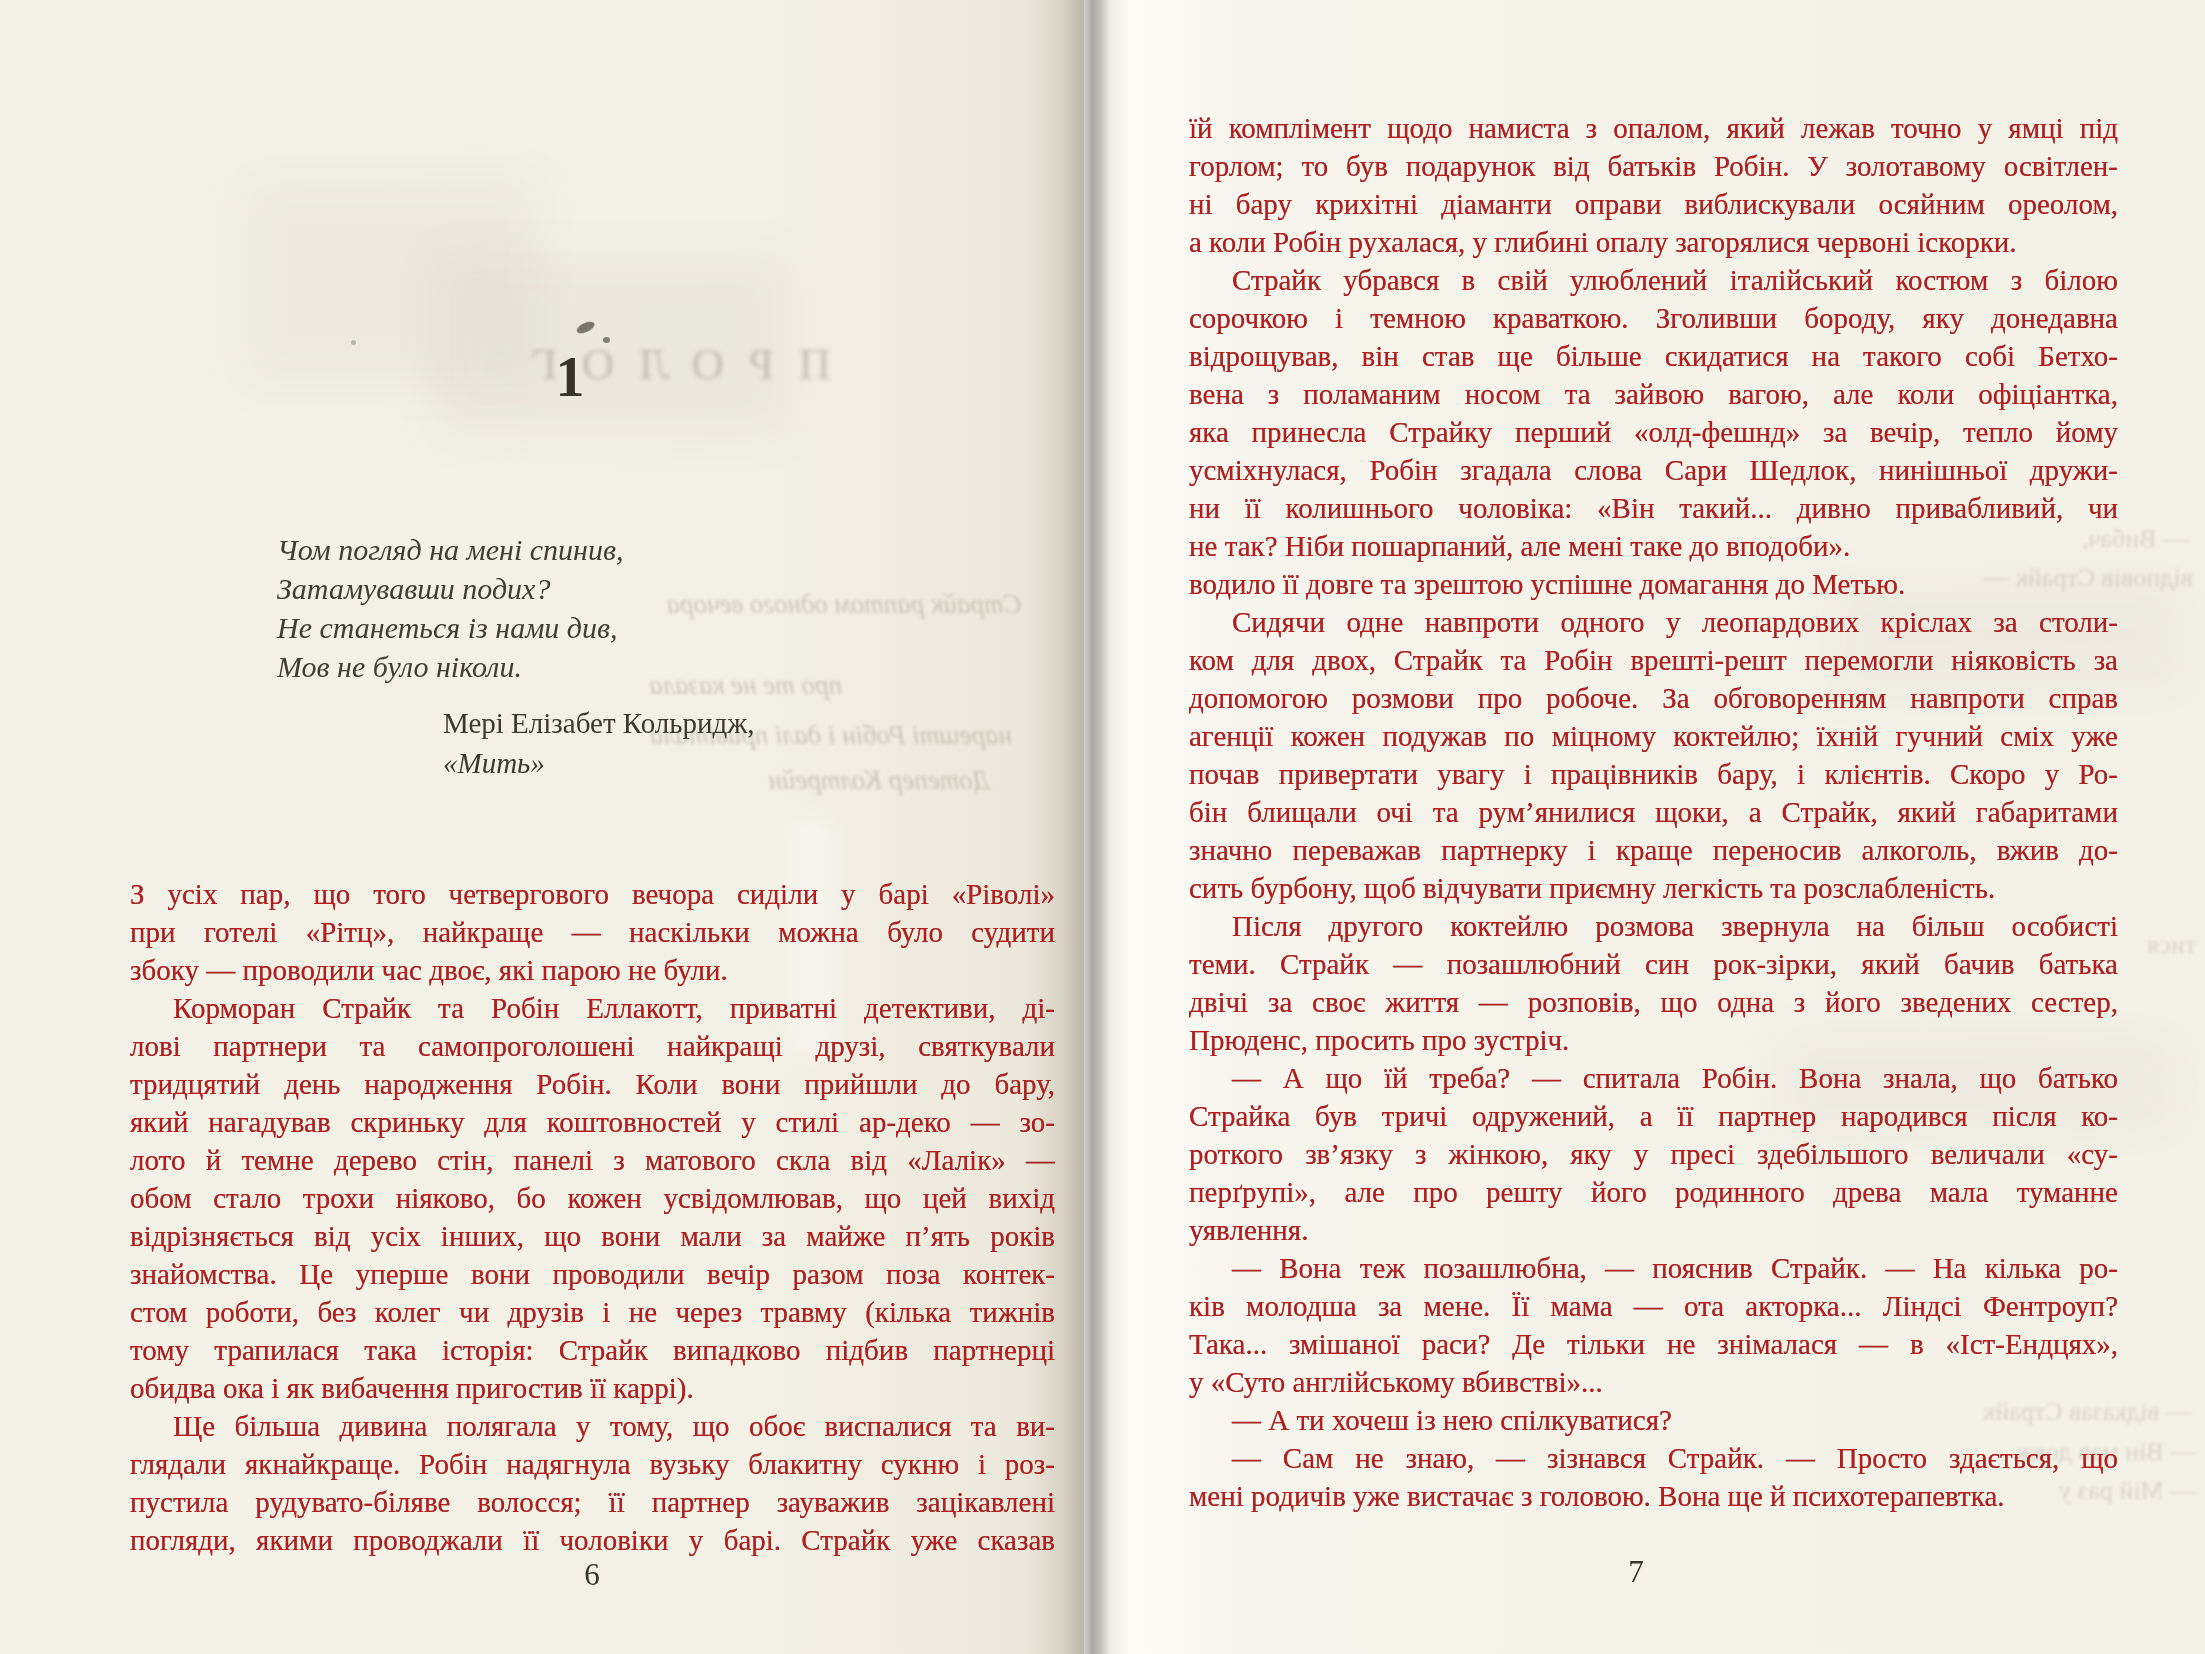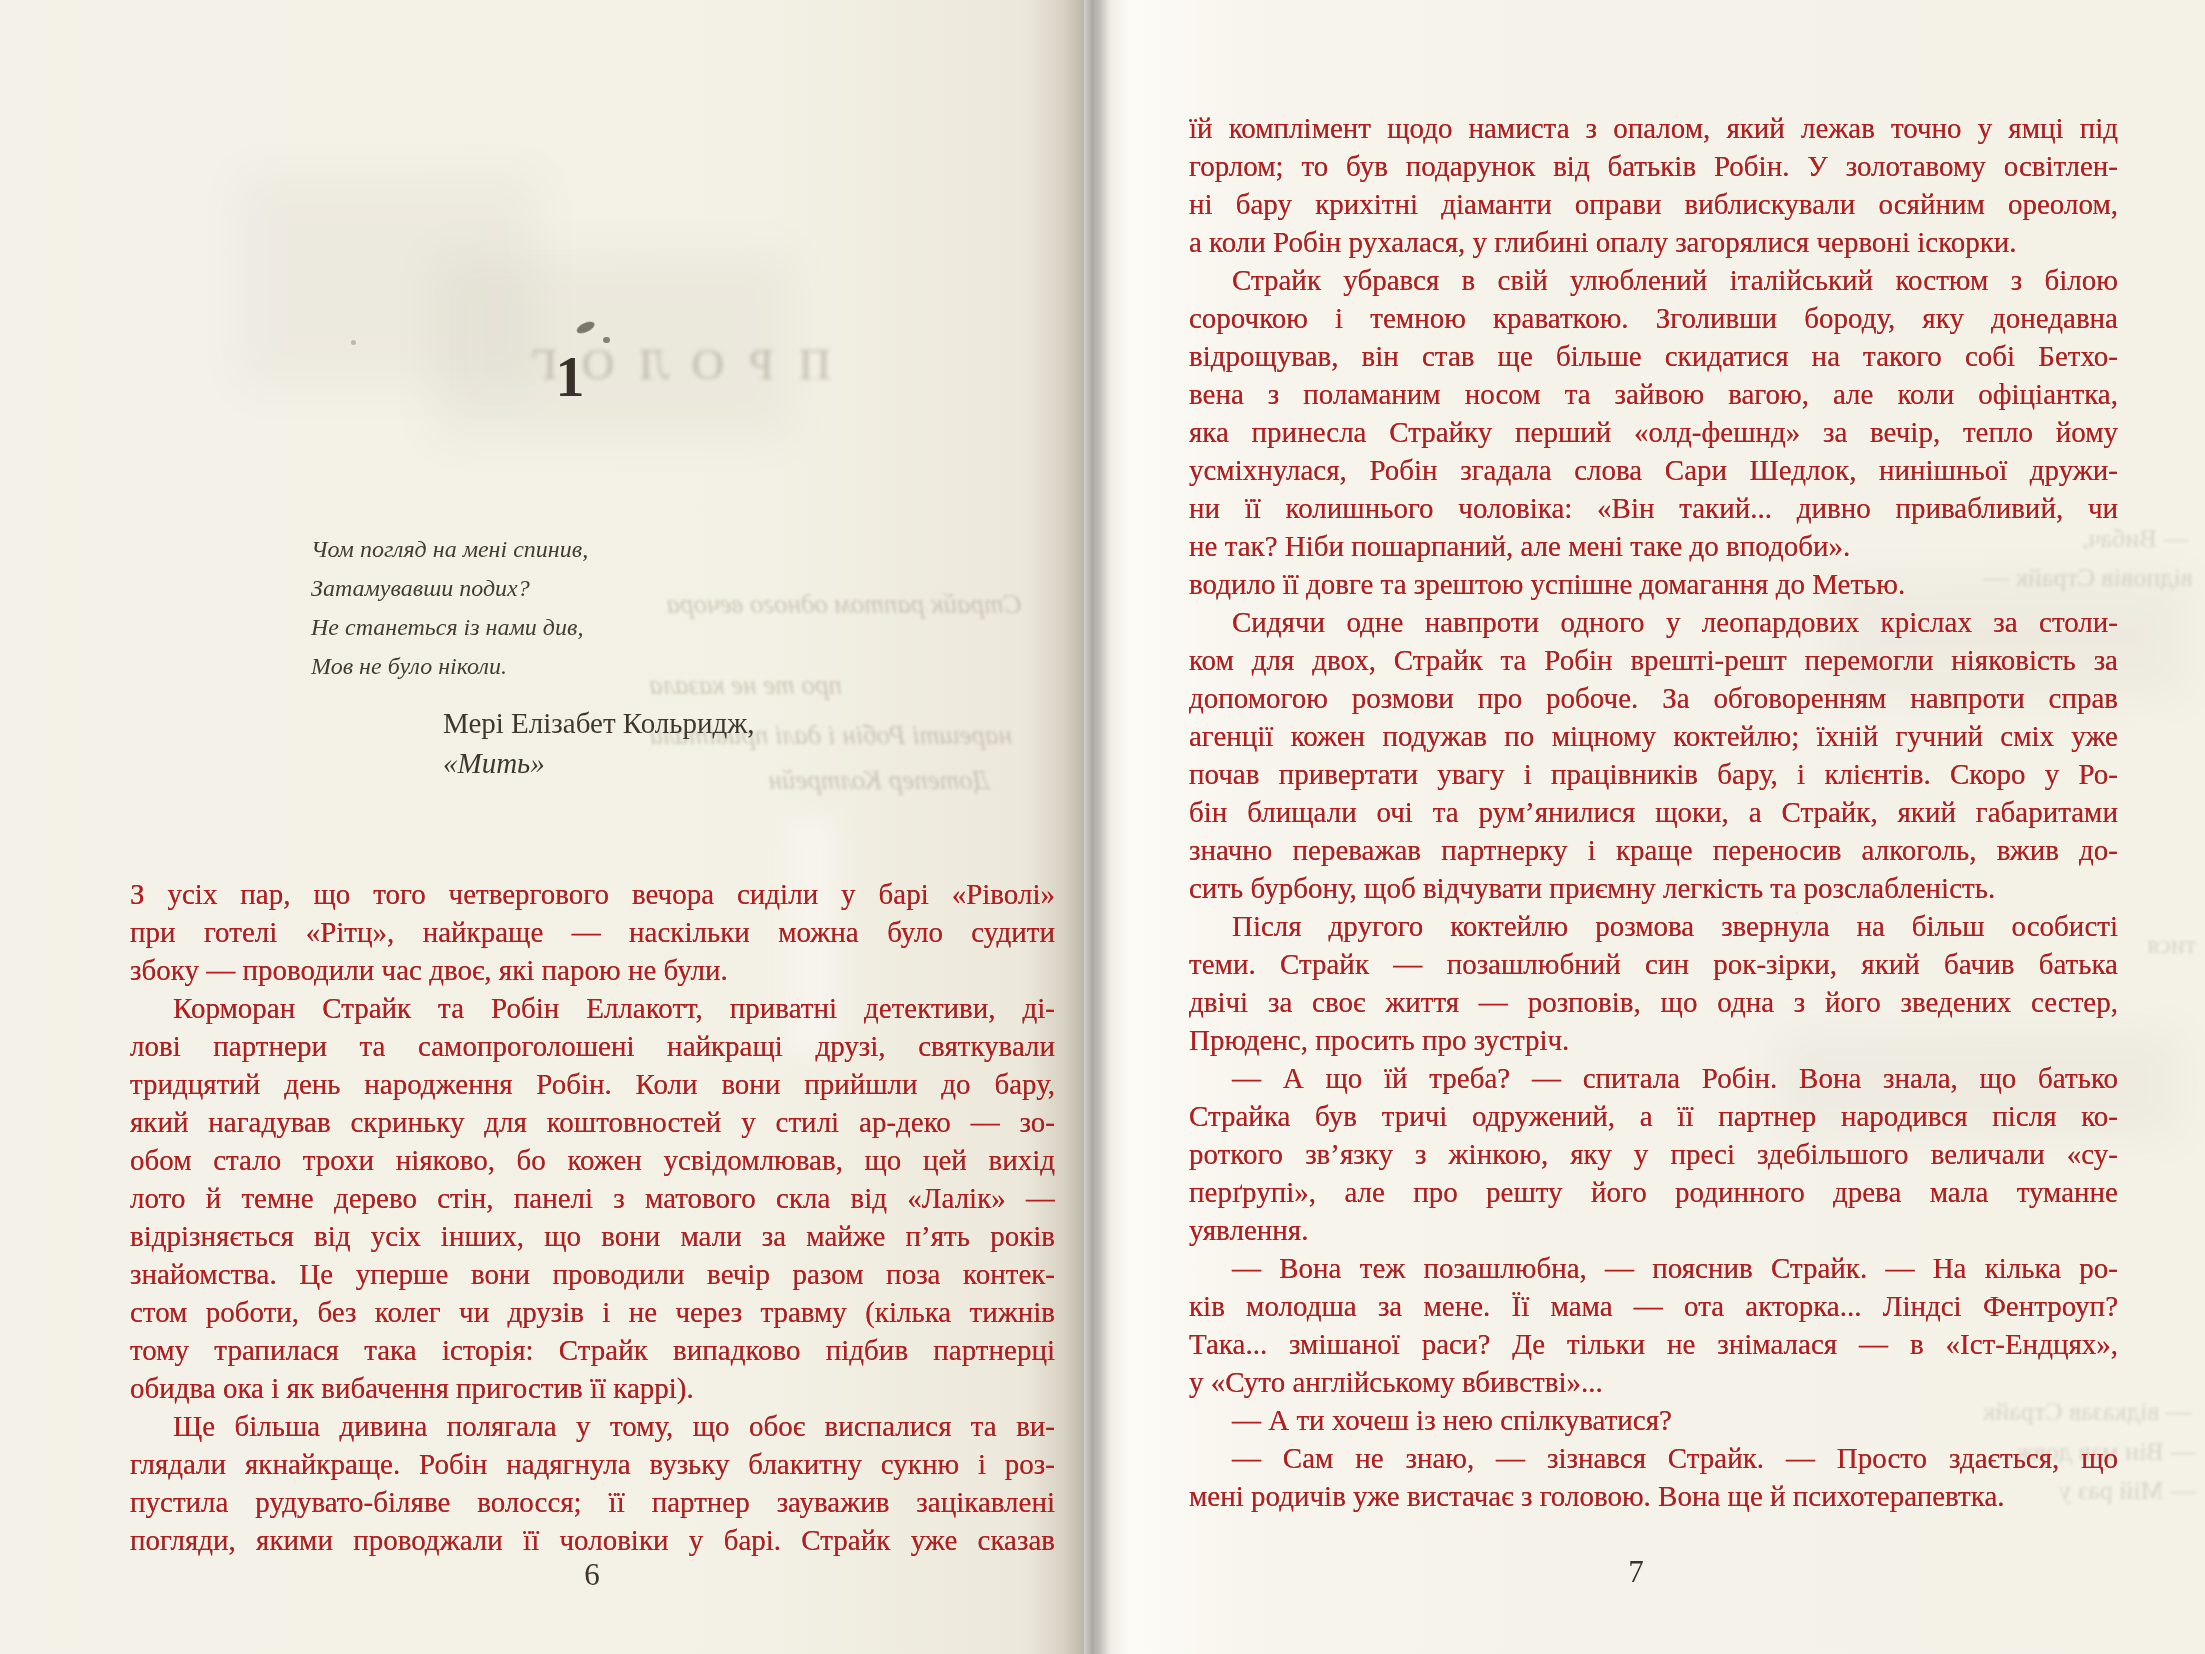--- a/index.html
+++ b/index.html
@@ -21,21 +21,21 @@
       rgba(52,46,38,.40) 28%,
       rgba(52,46,38,.30) 31%,
       rgba(140,132,118,.10) 36%,
       rgba(255,255,250,.50) 45%,
       rgba(255,255,250,.26) 62%,
       rgba(255,255,250,0) 100%);}
   .chapter{
     position:absolute;left:534px;top:348px;width:72px;text-align:center;
     font-size:58px;font-weight:bold;color:#38322a;line-height:1;
   }
-  .epigraph{position:absolute;left:277px;top:530px;width:648px;font-style:italic;font-size:24px;line-height:39px;color:#433c32;margin-left:34px;}
+  .epigraph{position:absolute;left:277px;top:530px;width:648px;font-style:italic;font-size:30px;line-height:39px;color:#433c32;}
   .epigraph .eline{white-space:nowrap;}
   .attribution{position:absolute;left:443px;top:703px;width:432px;font-size:29px;line-height:40px;color:#3e372d;text-align:left;}
   .attr-source{font-style:italic;padding-right:42px;}
   .bodycol{position:absolute;font-size:29px;line-height:38px;color:#b91c1c;overflow:hidden;
     text-shadow:0 0 0.5px rgba(64,56,46,.75);}
   .bodycol.left{left:130px;top:875px;width:925px;height:691px;}
   .bodycol.right{left:1189px;top:109px;width:929px;height:1447px;}
   .tline{white-space:nowrap;text-align:justify;text-align-last:justify;}
   .tline.plast{text-align-last:left;font-family:Liberation Serif, serif;}
   .tline.pind{text-indent:43px;}
@@ -111,22 +111,22 @@
   </div>
 
   <div class="bodycol left" id="left-body">
       <div class="tline">З усіх пар, що того четвергового вечора сиділи у барі «Ріволі»</div>
       <div class="tline">при готелі «Рітц», найкраще — наскільки можна було судити</div>
       <div class="tline plast">збоку — проводили час двоє, які парою не були.</div>
       <div class="tline pind">Корморан Страйк та Робін Еллакотт, приватні детективи, ді-</div>
       <div class="tline">лові партнери та самопроголошені найкращі друзі, святкували</div>
       <div class="tline">тридцятий день народження Робін. Коли вони прийшли до бару,</div>
       <div class="tline">який нагадував скриньку для коштовностей у стилі ар-деко — зо-</div>
+      <div class="tline">лото й темне дерево стін, панелі з матового скла від «Лалік» —</div>
       <div class="tline">обом стало трохи ніяково, бо кожен усвідомлював, що цей вихід</div>
-      <div class="tline">лото й темне дерево стін, панелі з матового скла від «Лалік» —</div>
       <div class="tline">відрізняється від усіх інших, що вони мали за майже п’ять років</div>
       <div class="tline">знайомства. Це уперше вони проводили вечір разом поза контек-</div>
       <div class="tline">стом роботи, без колег чи друзів і не через травму (кілька тижнів</div>
       <div class="tline">тому трапилася така історія: Страйк випадково підбив партнерці</div>
       <div class="tline plast">обидва ока і як вибачення пригостив її каррі).</div>
       <div class="tline pind">Ще більша дивина полягала у тому, що обоє виспалися та ви-</div>
       <div class="tline">глядали якнайкраще. Робін надягнула вузьку блакитну сукню і роз-</div>
       <div class="tline">пустила рудувато-біляве волосся; її партнер зауважив зацікавлені</div>
       <div class="tline">погляди, якими проводжали її чоловіки у барі. Страйк уже сказав</div>
     </div>

